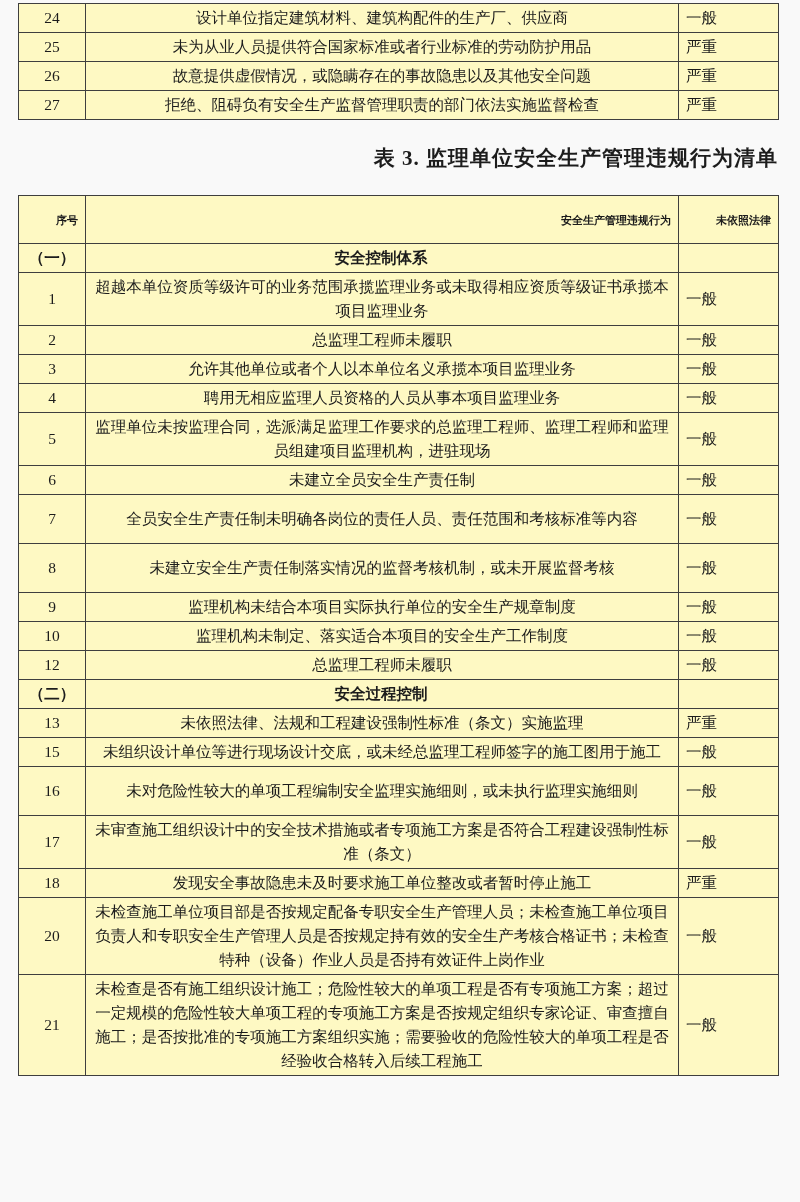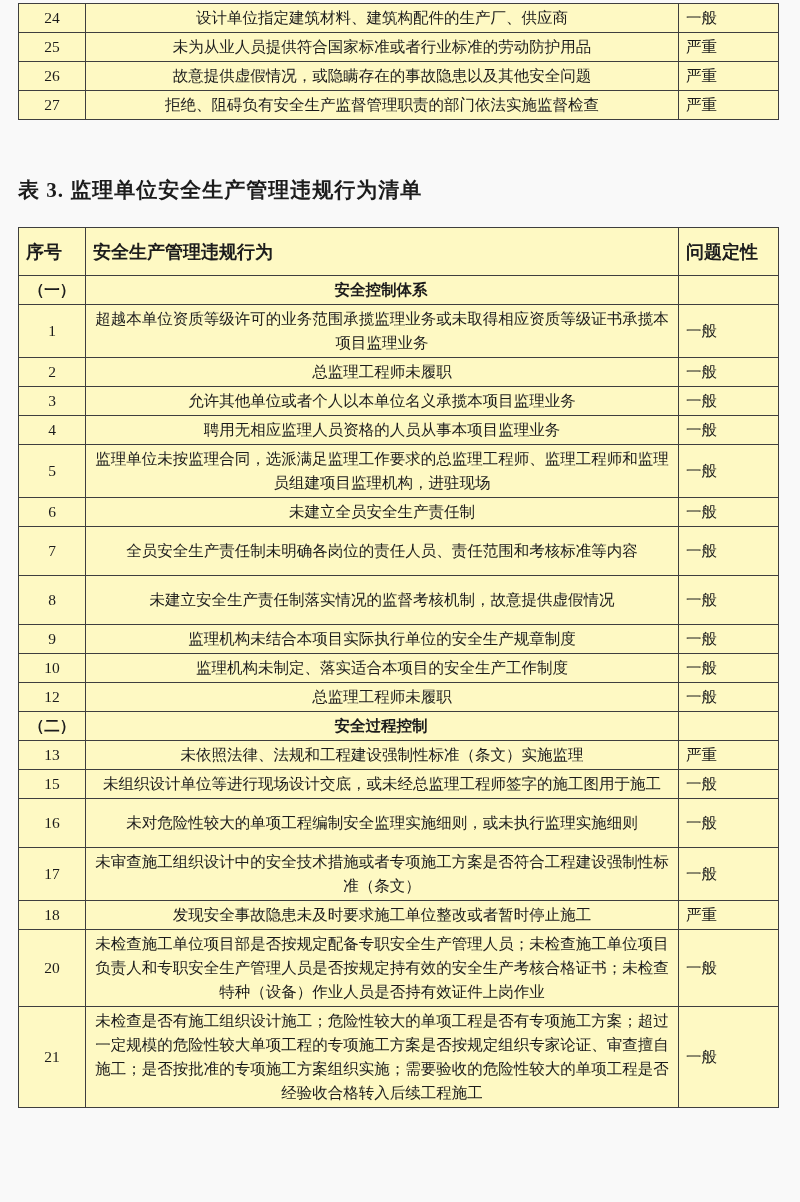--- a/index.html
+++ b/index.html
@@ -32,32 +32,32 @@
   col.col-sev { width: 100px; }
 
   .c-no  { text-align: center; padding-left: 2px; padding-right: 2px; }
   .c-txt { text-align: center; }
   .c-sev { }
 
   .top-table { margin-top: 3px; }
   .top-table td { padding-top: 2px; padding-bottom: 2px; }
 
   .doc-title {
-    text-align: left;
+    text-align: right;
     font-weight: bold;
     font-size: 21px;
-    margin: 56px 0 23px 0;
+    margin: 24px 0 23px 0;
     letter-spacing: 1px;
   }
 
   .violations-table th {
     font-weight: bold;
-    font-size: 18px;
+    font-size: 11px;
     height: 48px;
-    text-align: left;
+    text-align: right;
   }
   tr.section td { font-weight: bold; }
   tr.section .c-txt { padding-left: 5px; }
   tr.tall td { padding-top: 12px; padding-bottom: 12px; }
 </style>
 </head>
 <body>
 
 <div class="page">
 
@@ -96,21 +96,21 @@
   <table class="violations-table">
     <colgroup>
         <col class="col-no">
         <col class="col-txt">
         <col class="col-sev">
       </colgroup>
     <thead>
       <tr>
         <th>序号</th>
         <th>安全生产管理违规行为</th>
-        <th>问题定性</th>
+        <th>未依照法律</th>
       </tr>
     </thead>
     <tbody>
       <tr class="section">
         <td class="c-no">（一）</td>
         <td class="c-txt">安全控制体系</td>
         <td class="c-sev"></td>
       </tr>
       <tr>
         <td class="c-no">1</td>
@@ -142,21 +142,21 @@
         <td class="c-txt">未建立全员安全生产责任制</td>
         <td class="c-sev">一般</td>
       </tr>
       <tr class="tall">
         <td class="c-no">7</td>
         <td class="c-txt">全员安全生产责任制未明确各岗位的责任人员、责任范围和考核标准等内容</td>
         <td class="c-sev">一般</td>
       </tr>
       <tr class="tall">
         <td class="c-no">8</td>
-        <td class="c-txt">未建立安全生产责任制落实情况的监督考核机制，故意提供虚假情况</td>
+        <td class="c-txt">未建立安全生产责任制落实情况的监督考核机制，或未开展监督考核</td>
         <td class="c-sev">一般</td>
       </tr>
       <tr>
         <td class="c-no">9</td>
         <td class="c-txt">监理机构未结合本项目实际执行单位的安全生产规章制度</td>
         <td class="c-sev">一般</td>
       </tr>
       <tr>
         <td class="c-no">10</td>
         <td class="c-txt">监理机构未制定、落实适合本项目的安全生产工作制度</td>

